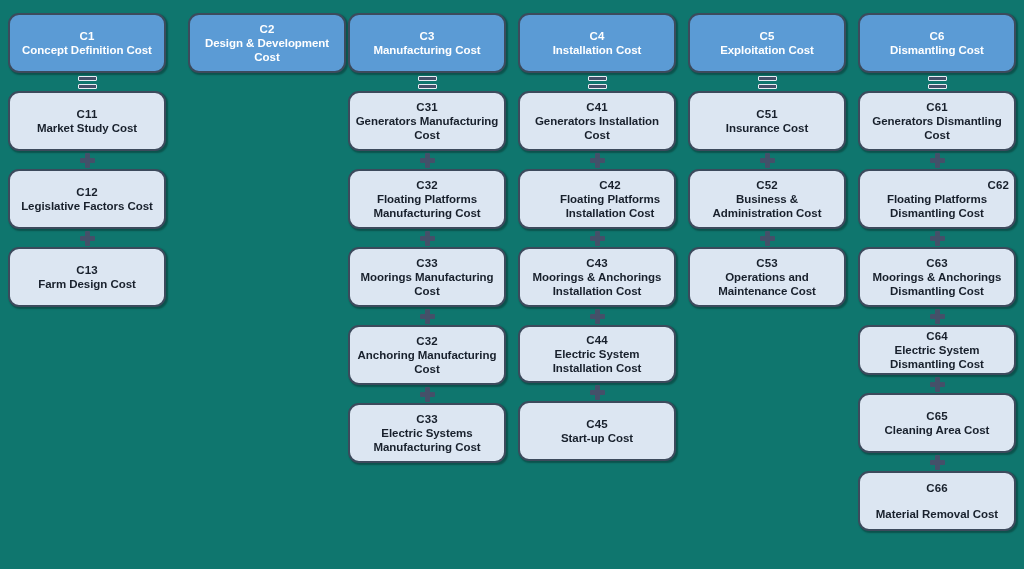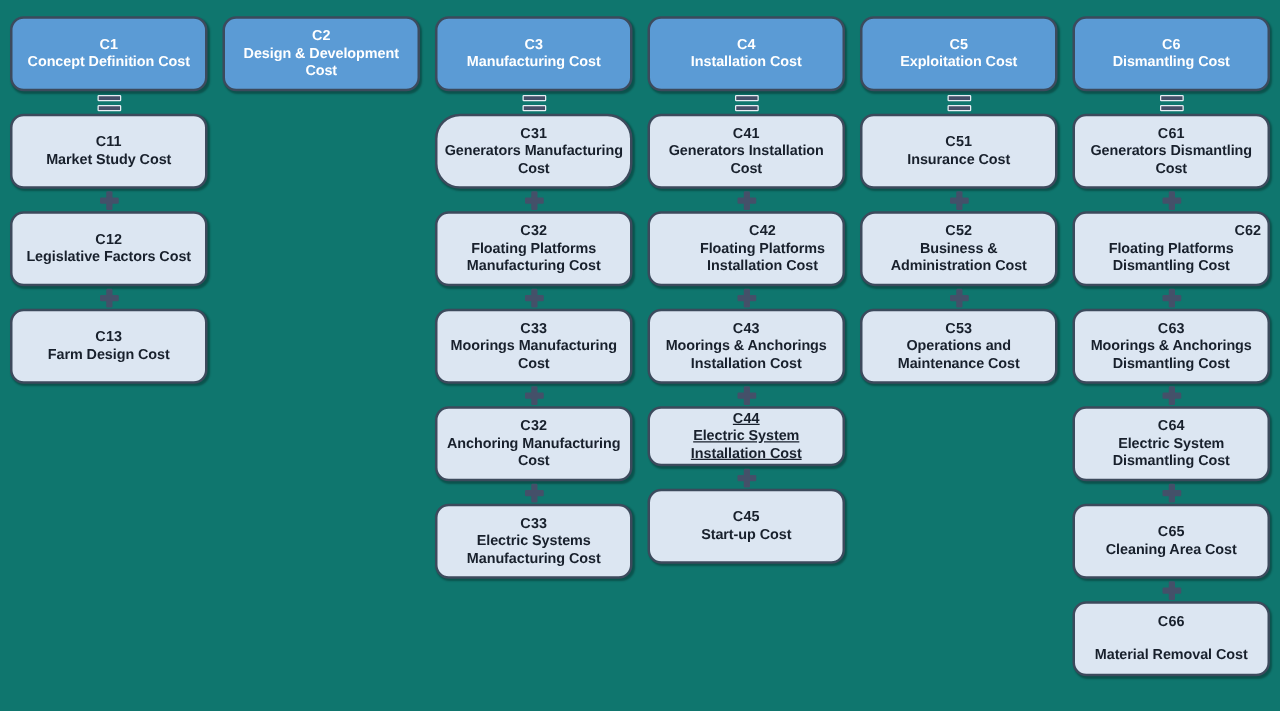--- a/index.html
+++ b/index.html
@@ -148,38 +148,38 @@
         <div class="node-label">Legislative Factors Cost</div>
       </div>
       <div class="connector" style="height: 18px;">
         <div class="op-plus"></div>
       </div>
       <div class="node child" style="height: 60px;">
         <div class="node-code">C13</div>
         <div class="node-label">Farm Design Cost</div>
       </div>
     </div>
-    <div class="column" style="left: 178px; top: 13px;">
+    <div class="column" style="left: 188px; top: 13px;">
       <div class="node header" style="height: 60px;">
         <div class="node-code">C2</div>
         <div class="node-label">Design &amp; Development Cost</div>
       </div>
     </div>
     <div class="column" style="left: 348px; top: 13px;">
       <div class="node header" style="height: 60px;">
         <div class="node-code">C3</div>
         <div class="node-label">Manufacturing Cost</div>
       </div>
       <div class="connector" style="height: 18px;">
         <div class="op-equals">
           <span></span>
           <span></span>
         </div>
       </div>
-      <div class="node child" style="height: 60px; border-radius: 20px;">
+      <div class="node child" style="height: 60px;">
         <div class="node-code">C31</div>
         <div class="node-label">Generators Manufacturing Cost</div>
       </div>
       <div class="connector" style="height: 18px;">
         <div class="op-plus"></div>
       </div>
       <div class="node child" style="height: 60px;">
         <div class="node-code">C32</div>
         <div class="node-label">Floating Platforms Manufacturing Cost</div>
       </div>
@@ -230,21 +230,21 @@
       <div class="connector" style="height: 18px;">
         <div class="op-plus"></div>
       </div>
       <div class="node child" style="height: 60px;">
         <div class="node-code">C43</div>
         <div class="node-label">Moorings &amp; Anchorings Installation Cost</div>
       </div>
       <div class="connector" style="height: 18px;">
         <div class="op-plus"></div>
       </div>
-      <div class="node child" style="height: 48px; text-decoration: underline;">
+      <div class="node child" style="height: 58px;">
         <div class="node-code">C44</div>
         <div class="node-label">Electric System Installation Cost</div>
       </div>
       <div class="connector" style="height: 18px;">
         <div class="op-plus"></div>
       </div>
       <div class="node child" style="height: 60px;">
         <div class="node-code">C45</div>
         <div class="node-label">Start-up Cost</div>
       </div>
@@ -260,21 +260,21 @@
           <span></span>
         </div>
       </div>
       <div class="node child" style="height: 60px;">
         <div class="node-code">C51</div>
         <div class="node-label">Insurance Cost</div>
       </div>
       <div class="connector" style="height: 18px;">
         <div class="op-plus"></div>
       </div>
-      <div class="node child" style="height: 60px; border-radius: 12px;">
+      <div class="node child" style="height: 60px;">
         <div class="node-code">C52</div>
         <div class="node-label">Business &amp; Administration Cost</div>
       </div>
       <div class="connector" style="height: 18px;">
         <div class="op-plus"></div>
       </div>
       <div class="node child" style="height: 60px;">
         <div class="node-code">C53</div>
         <div class="node-label">Operations and Maintenance Cost</div>
       </div>
@@ -304,21 +304,21 @@
       <div class="connector" style="height: 18px;">
         <div class="op-plus"></div>
       </div>
       <div class="node child" style="height: 60px;">
         <div class="node-code">C63</div>
         <div class="node-label">Moorings &amp; Anchorings Dismantling Cost</div>
       </div>
       <div class="connector" style="height: 18px;">
         <div class="op-plus"></div>
       </div>
-      <div class="node child" style="height: 60px;">
+      <div class="node child" style="height: 50px;">
         <div class="node-code">C64</div>
         <div class="node-label">Electric System Dismantling Cost</div>
       </div>
       <div class="connector" style="height: 18px;">
         <div class="op-plus"></div>
       </div>
       <div class="node child" style="height: 60px;">
         <div class="node-code">C65</div>
         <div class="node-label">Cleaning Area Cost</div>
       </div>

